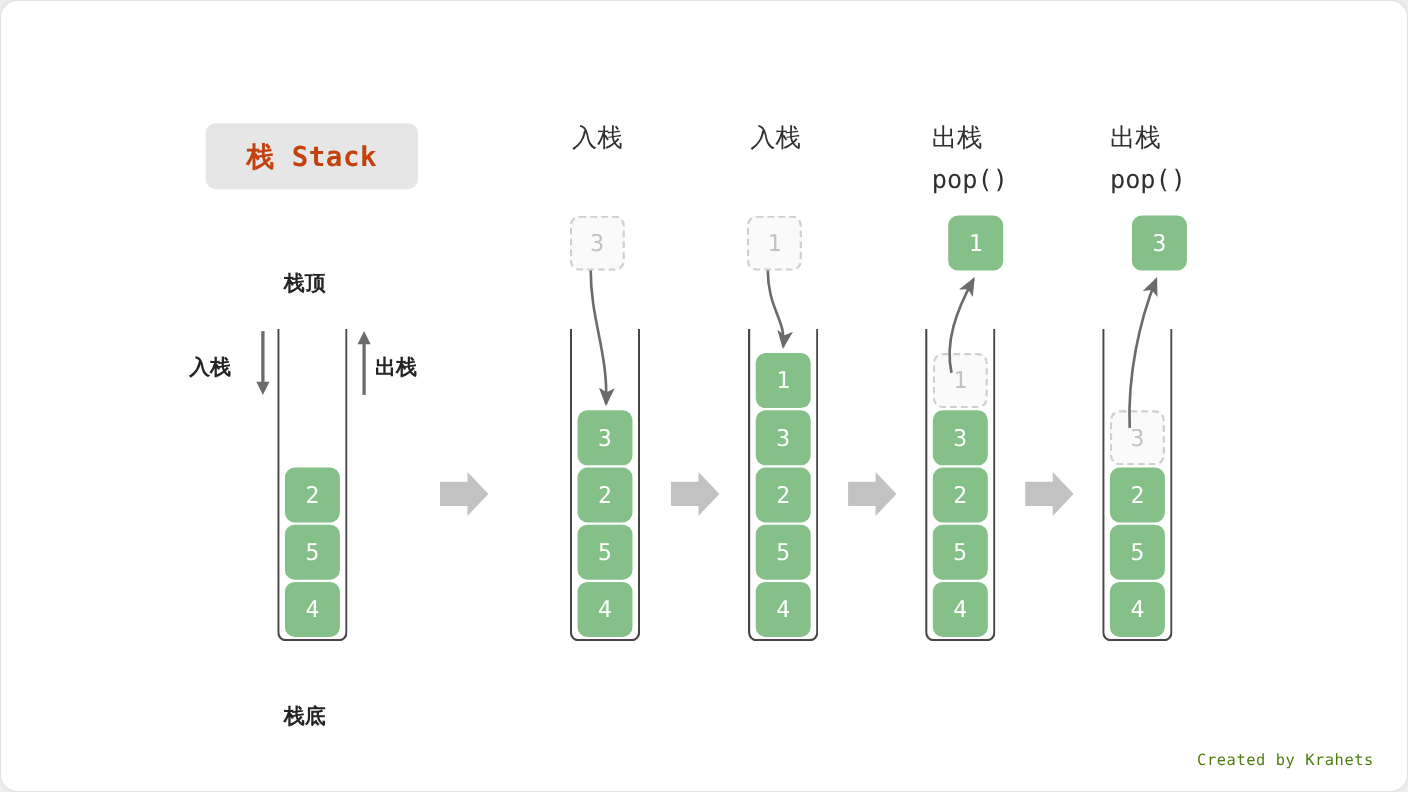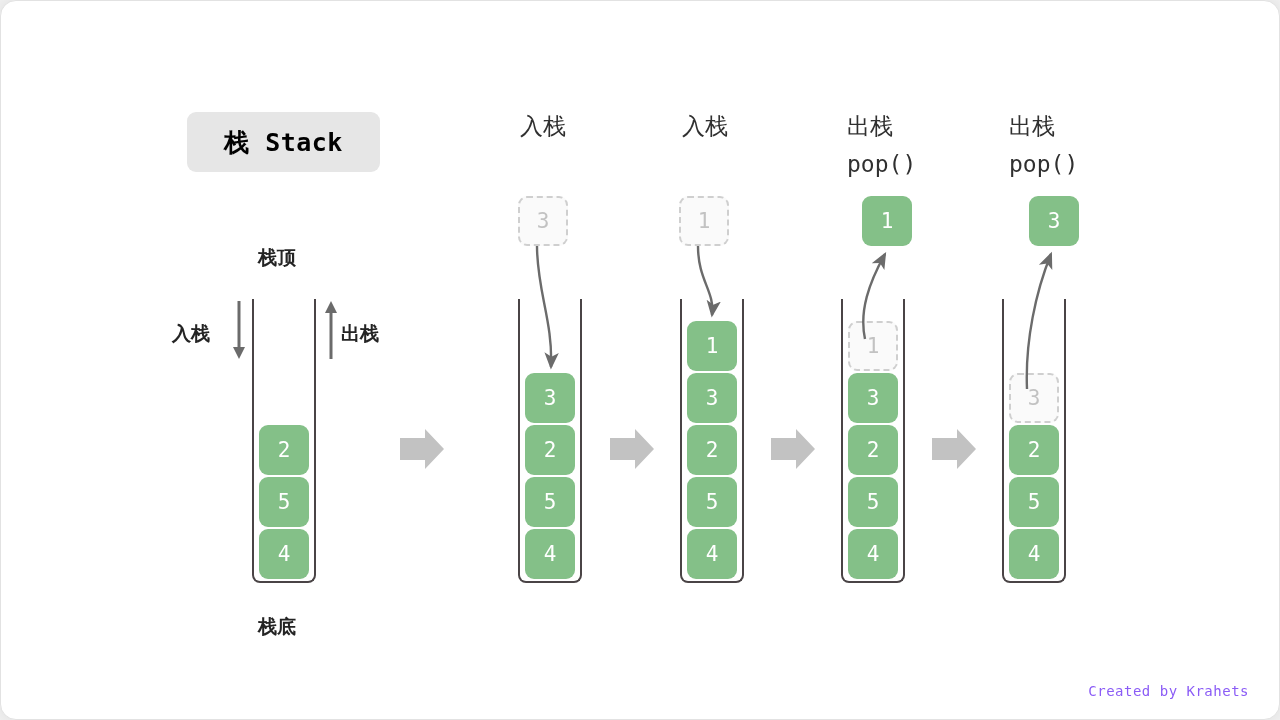--- a/index.html
+++ b/index.html
@@ -22,21 +22,21 @@
 
   
   #title-chip {
     position: absolute;
     left: 186px; top: 111px;
     width: 193px; height: 60px;
     background: #e6e6e6;
     border-radius: 9px;
     display: flex; align-items: center; justify-content: center;
     font-size: 25px; font-weight: bold;
-    color: #000000;
+    color: #c2410c;
     letter-spacing: 0.5px;
     font-family: "DejaVu Sans Mono", "Liberation Mono", monospace;
   }
 
   
   .col-header {
     position: absolute;
     width: 200px;
     text-align: left;
     color: #303030;
@@ -104,21 +104,21 @@
     position: absolute; left: 0; top: 0;
     width: 1280px; height: 720px;
     pointer-events: none;
   }
 
   
   #watermark {
     position: absolute;
     right: 30px; bottom: 20px;
     font-size: 14px;
-    color: #8b5cf6;
+    color: #4d7c0f;
     font-family: "DejaVu Sans Mono", "Liberation Mono", monospace;
     letter-spacing: 0.5px;
   }
 </style>
 </head>
 <body>
 
 <div id="canvas">
 
   <div id="title-chip">栈 Stack</div>
@@ -135,21 +135,21 @@
     <div class="op-cn">出栈</div>
     <div class="code"><span>pop(</span><span class="arg"></span><span>)</span></div>
   </div>
 
   <div class="col-header" style="left:1008px; top:106px;">
     <div class="op-cn">出栈</div>
     <div class="code"><span>pop(</span><span class="arg"></span><span>)</span></div>
   </div>
 
   <div class="edge-label" style="left:257px; top:244px;">栈顶</div>
-  <div class="edge-label" style="left:257px; top:613px;font-family:Liberation Serif, serif;">栈底</div>
+  <div class="edge-label" style="left:257px; top:637px;font-family:Liberation Serif, serif;">栈底</div>
   <div class="edge-label" style="left:171px; top:320px;">入栈</div>
   <div class="edge-label" style="left:340px; top:320px;">出栈</div>
 
   <div id="stacks">
       <div class="stack-col">
         <div class="stack-box" style="left: 251px; top: 298px; width: 64px; height: 284px;"></div>
         <div class="cell filled" style="left: 258px; top: 424px;">2</div>
         <div class="cell filled" style="left: 258px; top: 476px;">5</div>
         <div class="cell filled" style="left: 258px; top: 528px;">4</div>
       </div>

